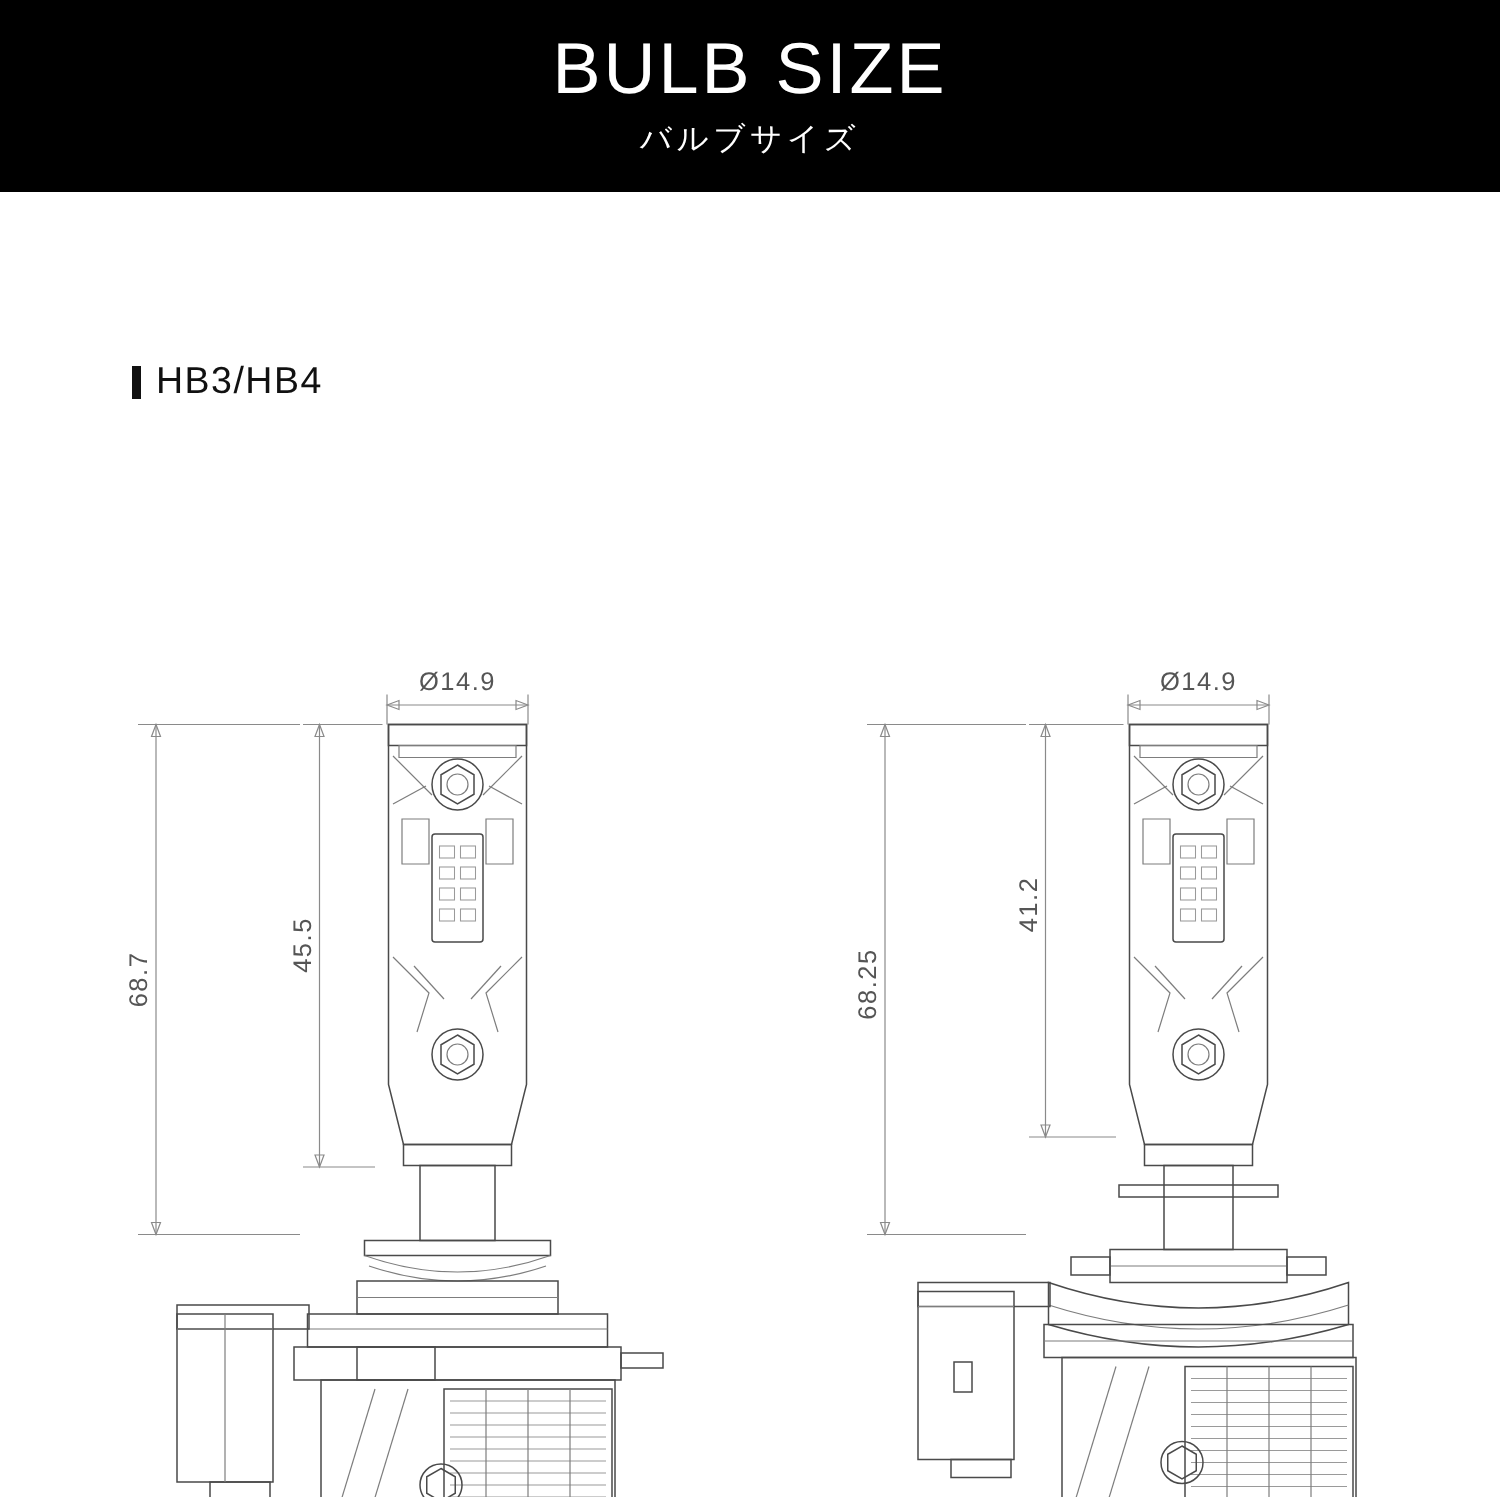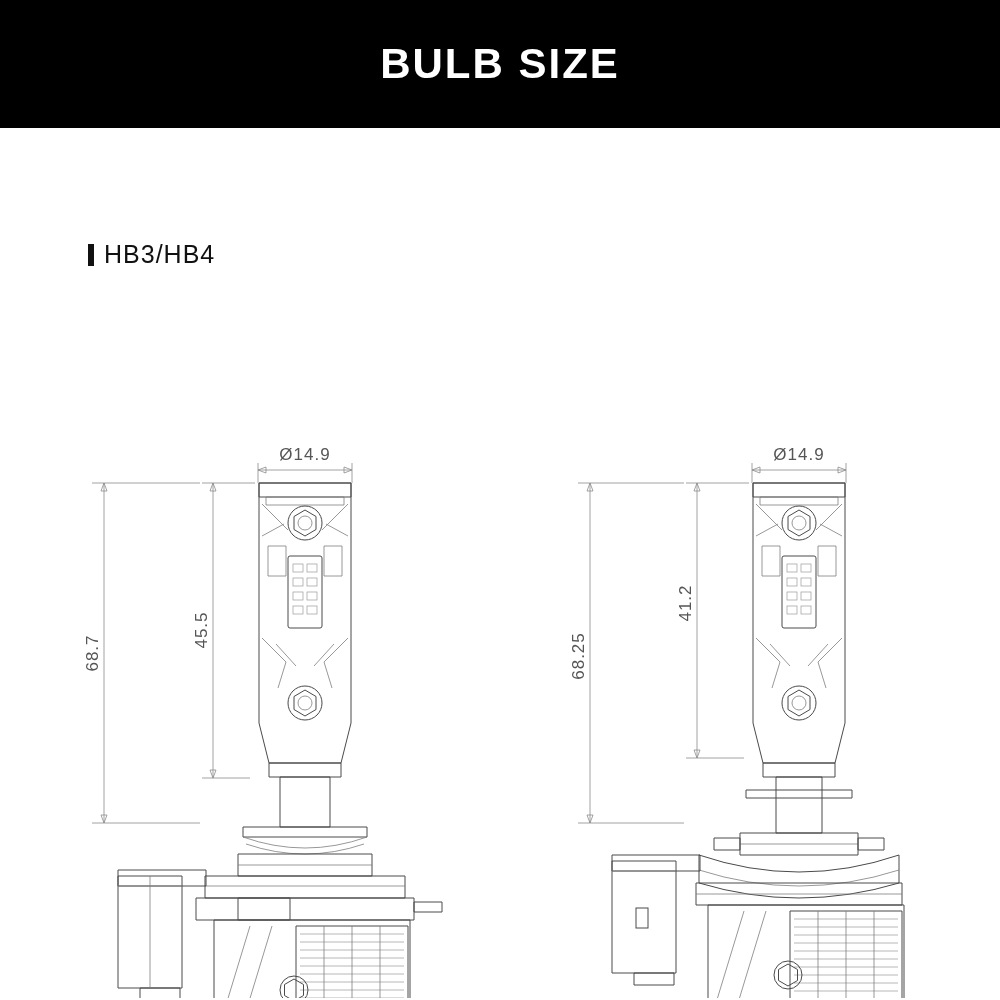--- a/index.html
+++ b/index.html
@@ -22,22 +22,22 @@
     height: 128px;
     background: #000000;
     color: #ffffff;
     display: flex;
     flex-direction: column;
     align-items: center;
     justify-content: center;
     box-sizing: border-box;
   }
   .header-title {
-    font-size: 42px;
-    font-weight: bold;
+    font-size: 48px;
+    font-weight: normal;
     letter-spacing: 2px;
     line-height: 1.05;
     font-family: "Liberation Sans", sans-serif;
   }
   .header-sub {
     font-size: 21px;
     letter-spacing: 3px;
     margin-top: 6px;
     font-family: "DejaVu Sans", sans-serif;
   }
@@ -96,20 +96,21 @@
     font-size: 17px;
     fill: #555555;
     letter-spacing: 1px;
   }
 </style>
 </head>
 <body>
 
 <div class="header">
   <div class="header-title">BULB SIZE</div>
+  <div class="header-sub">バルブサイズ</div>
 </div>
 
 <div class="content">
 
   <div class="panel panel-left">
 
     <div class="panel-label">
       <span class="bullet"></span>
       <span>HB3/HB4</span>
     </div>

